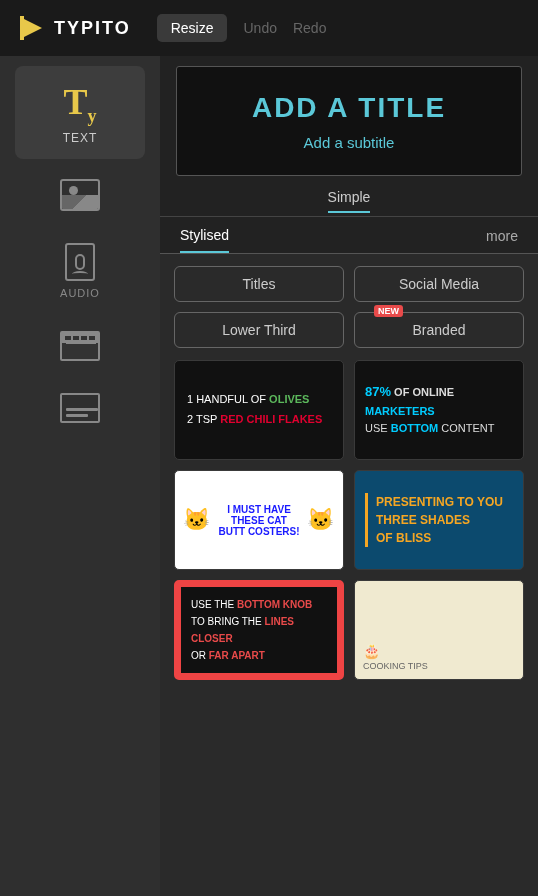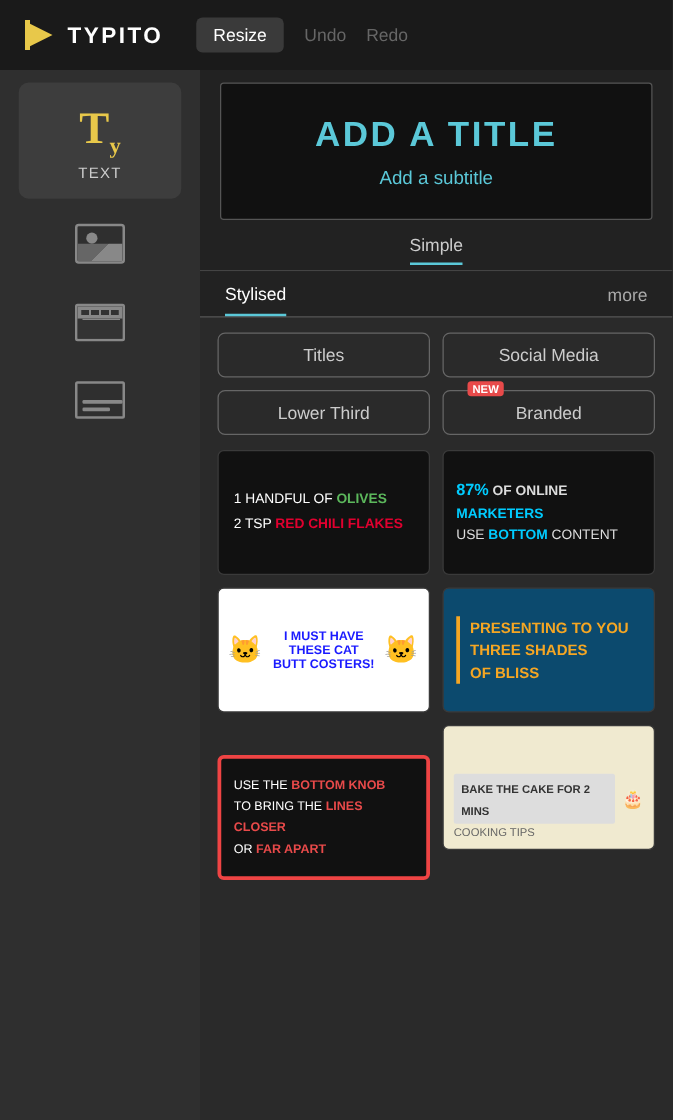--- a/index.html
+++ b/index.html
@@ -35,20 +35,27 @@
     <span style="color: #cccccc; font-size: 12px; letter-spacing: 1px; margin-top: 2px;">TEXT</span>
   </div>
 
   <div style="width: 130px; display: flex; flex-direction: column; align-items: center; padding: 16px 0; cursor: pointer;">
     <div style="width: 40px; height: 32px; border: 2.5px solid #888; border-radius: 3px; display: flex; align-items: flex-end; justify-content: flex-start; padding: 2px; position: relative; overflow: hidden;">
       <div style="position: absolute; top: 5px; left: 7px; width: 9px; height: 9px; border-radius: 50%; background: #888;"></div>
       <div style="position: absolute; bottom: 0; left: 0; right: 0; height: 14px; background: linear-gradient(135deg, #666 50%, #888 50%);"></div>
     </div>
   </div>
 
+  <div style="width: 130px; display: flex; flex-direction: column; align-items: center; padding: 16px 0; cursor: pointer;">
+    <div style="width: 30px; height: 38px; border: 2.5px solid #888; border-radius: 3px; display: flex; align-items: center; justify-content: center; position: relative;">
+      <div style="width: 10px; height: 16px; border: 2px solid #888; border-radius: 6px;"></div>
+      <div style="position: absolute; bottom: 2px; left: 50%; transform: translateX(-50%); width: 16px; height: 6px; border-top: 2px solid #888; border-radius: 50% 50% 0 0;"></div>
+    </div>
+    <span style="color: #888; font-size: 11px; margin-top: 6px; letter-spacing: 1px;">AUDIO</span>
+  </div>
 
   <div style="width: 130px; display: flex; flex-direction: column; align-items: center; padding: 16px 0; cursor: pointer;">
     <div style="width: 40px; height: 30px; border: 2.5px solid #888; border-radius: 2px; display: flex; flex-direction: column; overflow: hidden; position: relative;">
       <div style="height: 10px; background: #888; display: flex; align-items: center; padding: 0 3px;">
         <div style="flex: 1; height: 4px; background: repeating-linear-gradient(90deg, #333 0px, #333 6px, #888 6px, #888 8px);"></div>
       </div>
       <div style="flex: 1; background: #333;"></div>
       <div style="position: absolute; top: 10px; left: 4px; width: 30px; height: 1px; background: #888;"></div>
     </div>
   </div>
@@ -122,38 +129,35 @@
       <span style="color: #1a1aff; font-size: 10px; font-weight: bold; text-transform: uppercase; text-align: center;">I MUST HAVE THESE CAT BUTT COSTERS!</span>
       <span style="font-size: 22px;">🐱</span>
     </div>
 
     <div style="background: #0c4a6e; border-radius: 5px; border: 1px solid #3a3a3a; height: 100px; display: flex; align-items: center; padding: 10px; cursor: pointer;">
       <div style="color: #f5a623; font-size: 12px; font-weight: bold; text-transform: uppercase; line-height: 1.5; border-left: 3px solid #f5a623; padding-left: 8px;">
         PRESENTING TO YOU<br>THREE SHADES<br>OF BLISS
       </div>
     </div>
 
-    <div style="background: #111; border-radius: 5px; border: 3px solid #ef4444; height: 100px; display: flex; align-items: center; padding: 10px; cursor: pointer; margin-top: 24px;">
+    <div style="background: #111; border-radius: 5px; border: 7px solid #ef4444; height: 100px; display: flex; align-items: center; padding: 10px; cursor: pointer;">
       <div style="font-size: 10px; line-height: 1.7;">
         <div>
           <span style="color: white;">USE THE </span><span style="color: #e84a4a; font-weight: bold;">BOTTOM KNOB</span>
         </div>
         <div>
           <span style="color: white;">TO BRING THE </span><span style="color: #e84a4a; font-weight: bold;">LINES CLOSER</span>
         </div>
         <div>
           <span style="color: white;">OR </span><span style="color: #e84a4a; font-weight: bold;">FAR APART</span>
         </div>
       </div>
     </div>
 
     <div style="background: #f0ead0; border-radius: 5px; border: 1px solid #3a3a3a; height: 100px; display: flex; flex-direction: column; align-items: flex-start; justify-content: flex-end; padding: 8px; cursor: pointer;">
       <div style="display: flex; align-items: center; gap: 6px;">
-        <div style="background: #ddd; border-radius: 2px; padding: 2px 6px;">
-          <span style="font-size: 9px; font-weight: bold; color: #333;">BAKE THE CAKE FOR 2 MINS</span>
-        </div>
         <span style="font-size: 14px;">🎂</span>
       </div>
       <span style="font-size: 9px; color: #666; margin-top: 2px;">COOKING TIPS</span>
     </div>
 
   </div>
 </div>
 
 </body></html>

